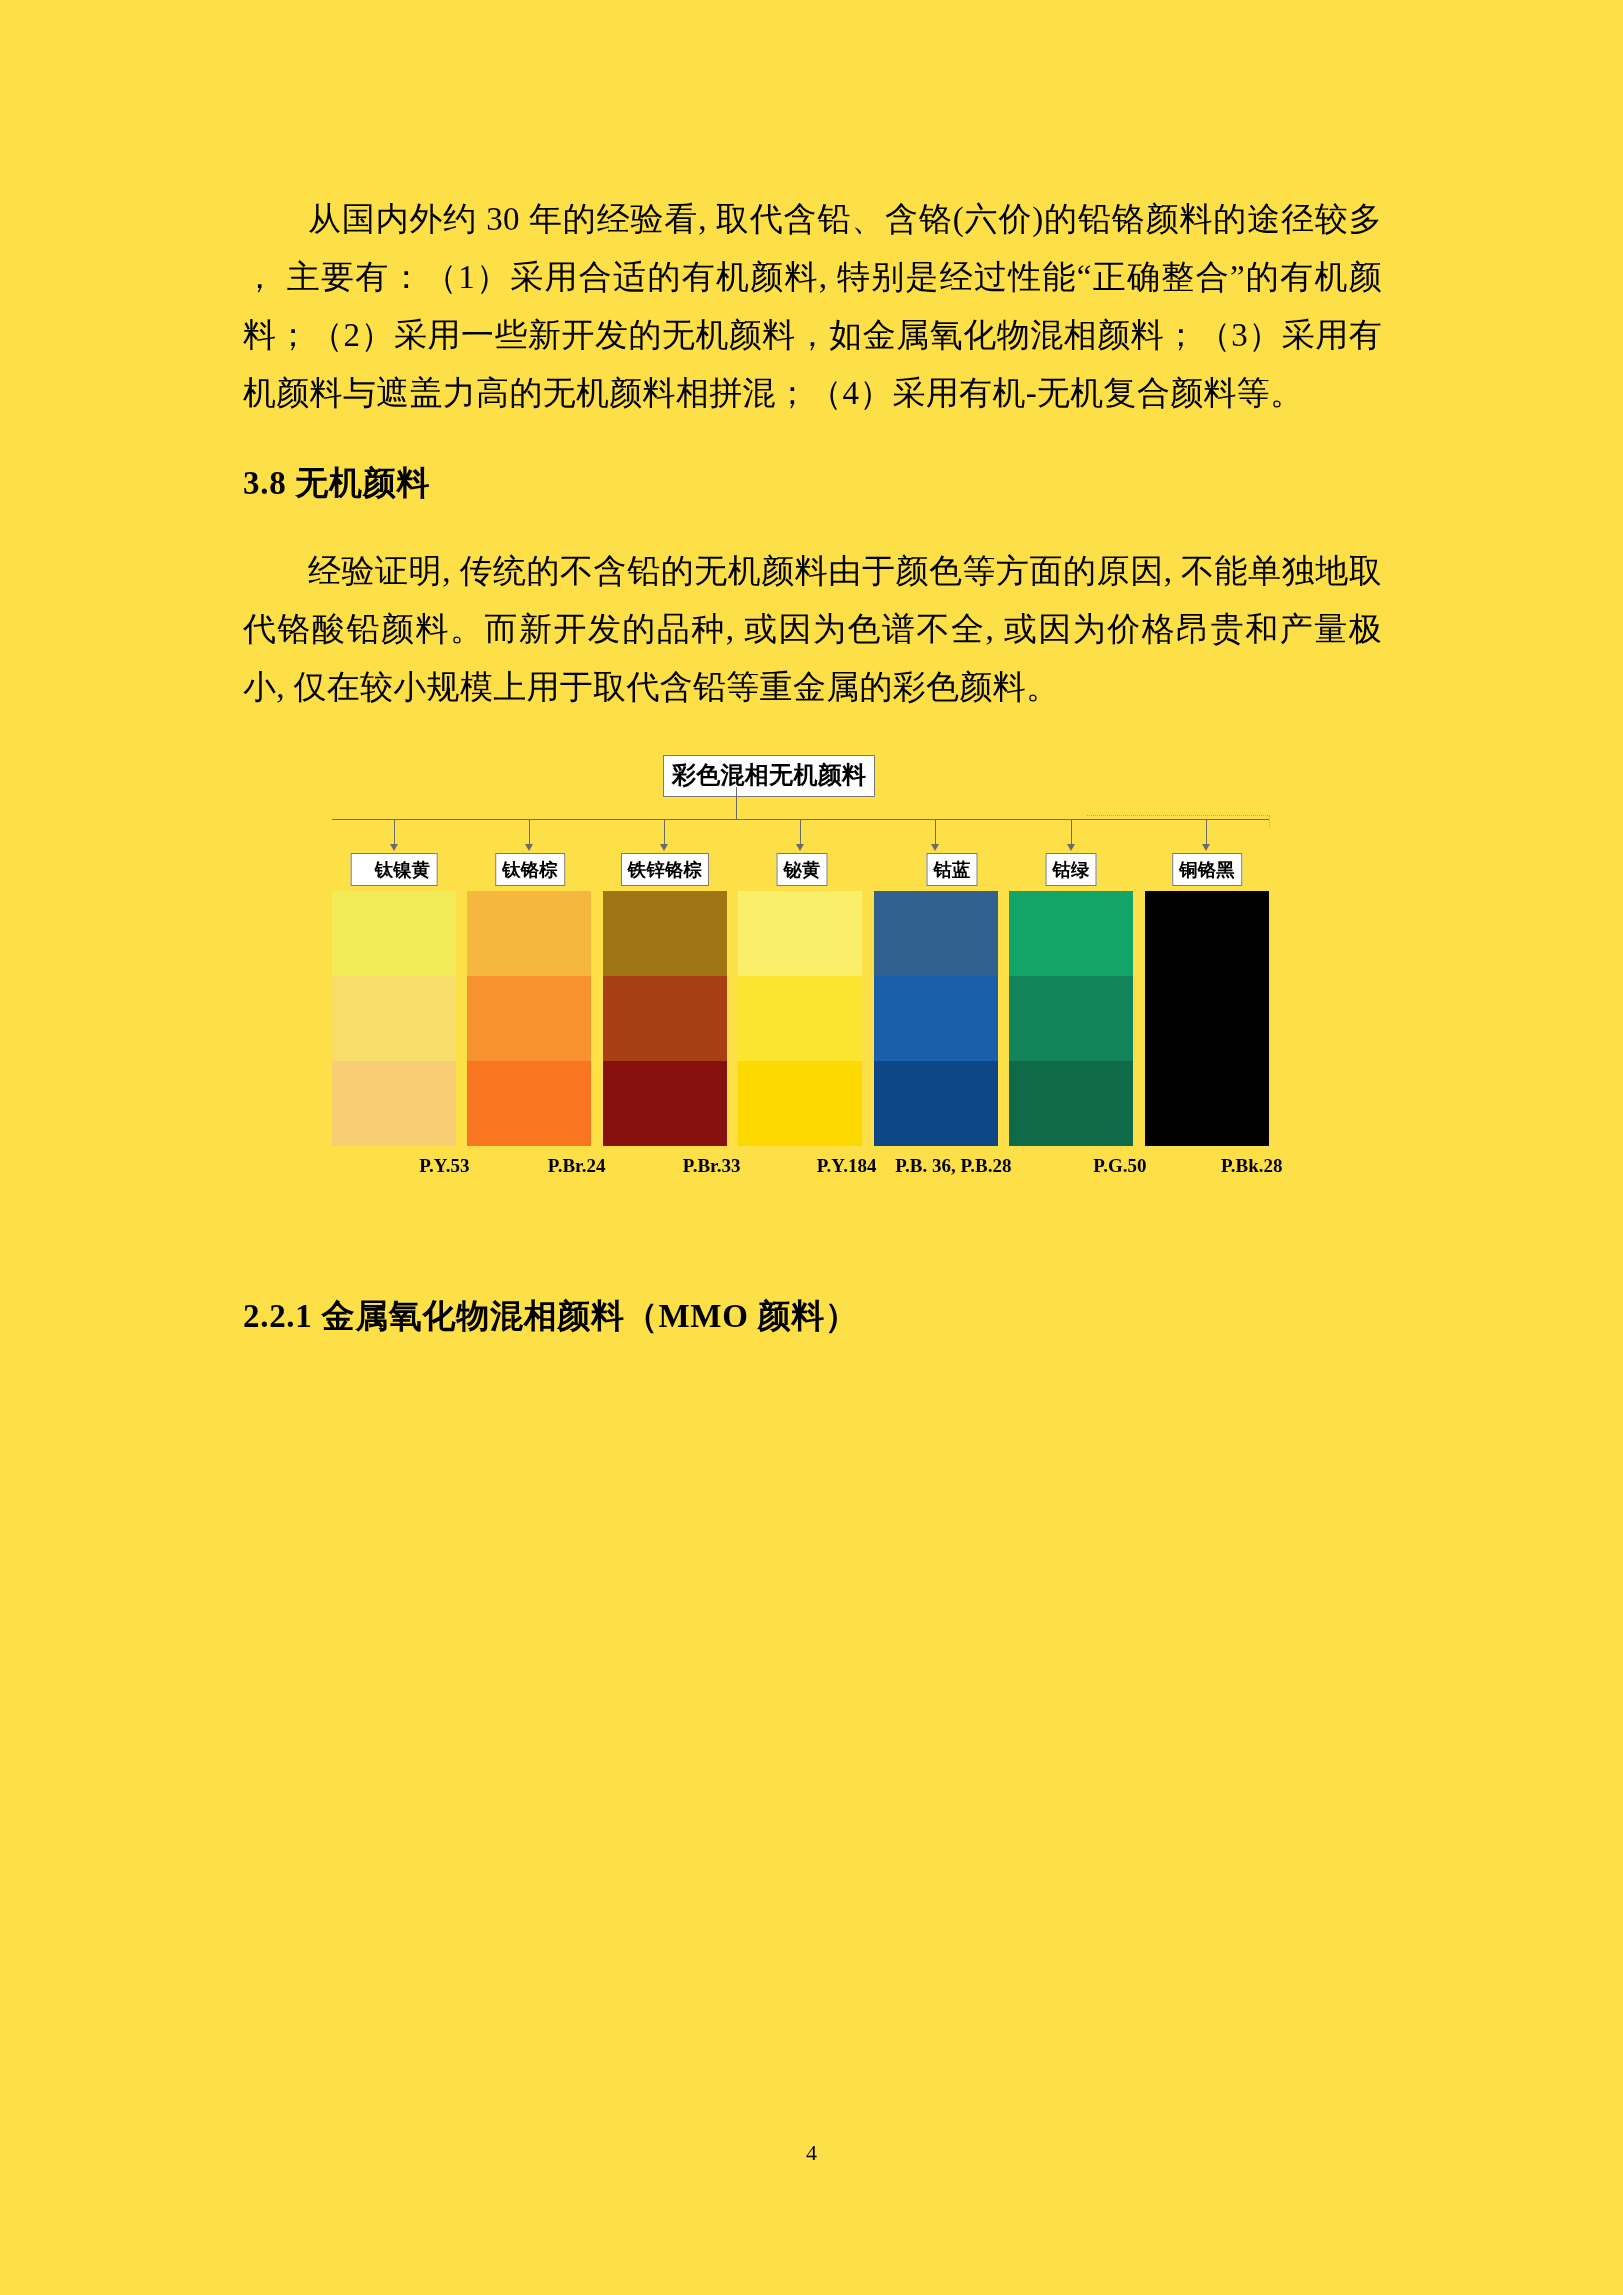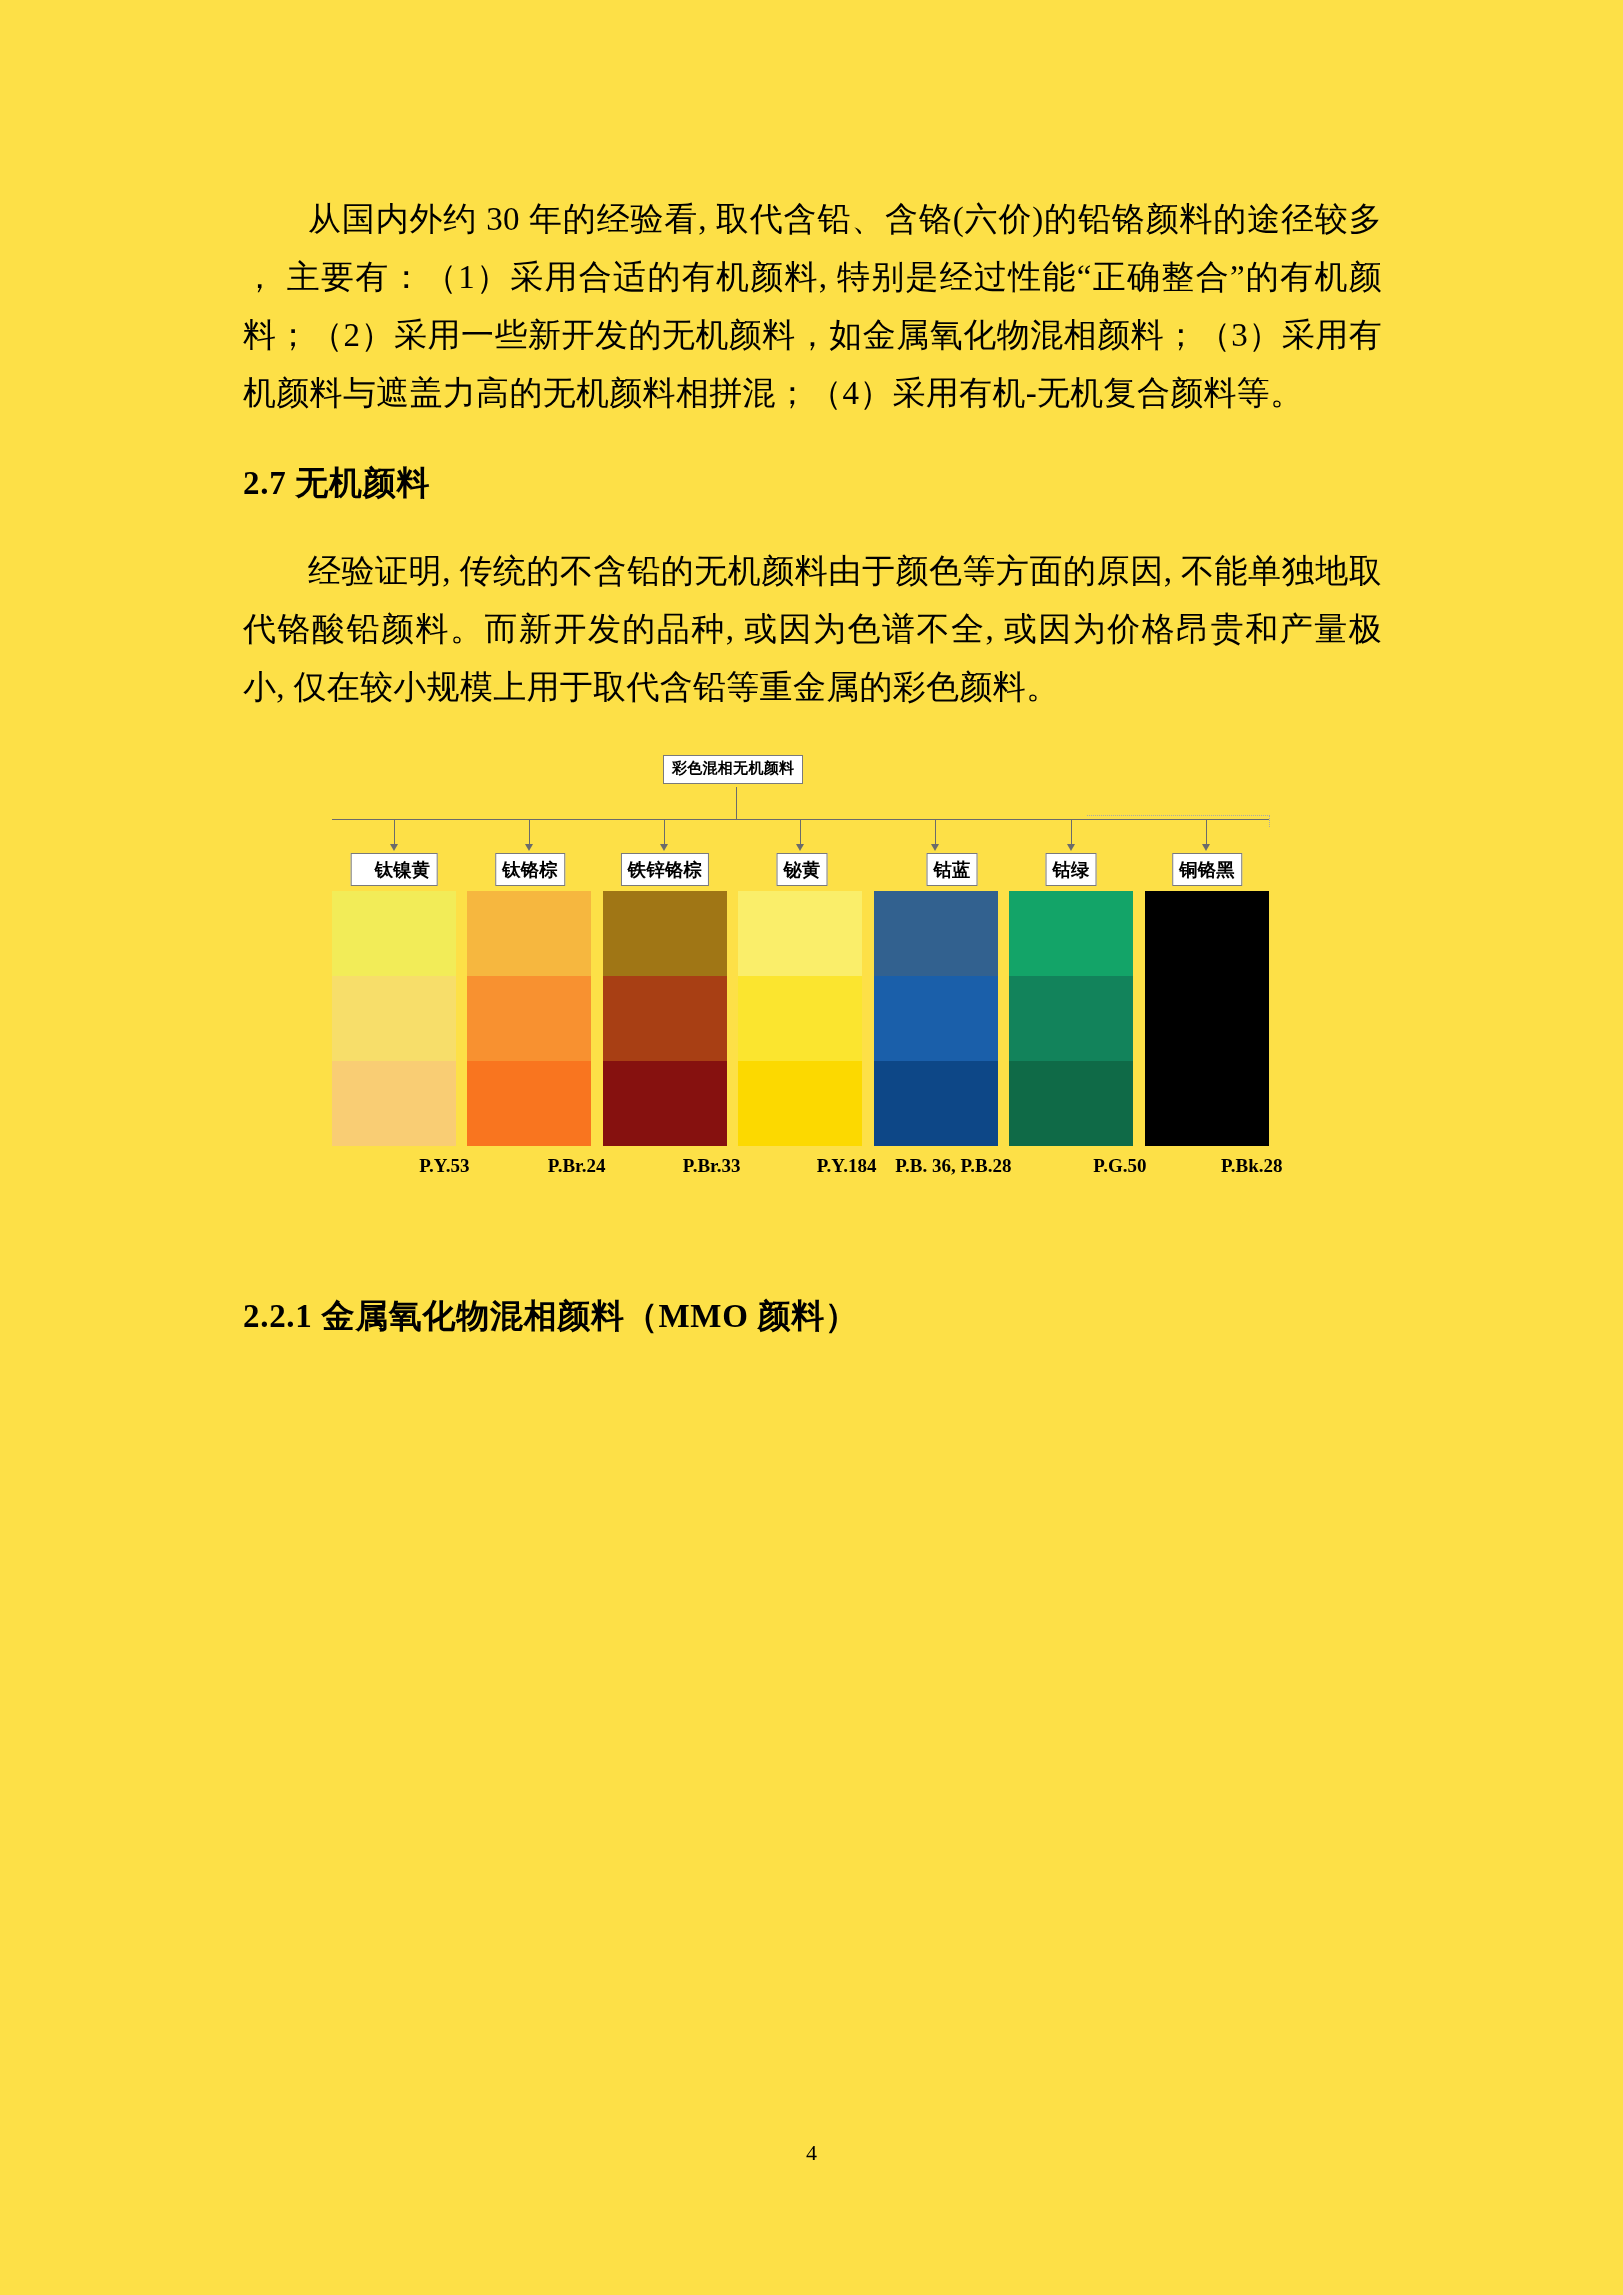--- a/index.html
+++ b/index.html
@@ -57,21 +57,21 @@
     width: 1139px;
     height: 497px;
     margin: 39px 0 0 0;
   }
   .fig-root {
     position: absolute;
     left: 420px;
     top: 0px;
     border: 0.7px solid #7a7a7a;
     background: #fff;
-    font-size: 15px;
+    font-size: 24px;
     font-weight: bold;
     font-family: "Liberation Sans", sans-serif;
     padding: 3.3px 7.9px 4.6px 7.9px;
     white-space: nowrap;
     letter-spacing: 0.3px;
   }
   .fig-vline-root {
     position: absolute;
     left: 493px;
     top: 32px;
@@ -159,21 +159,21 @@
 </style>
 </head>
 <body>
 
 <div class="page">
   <div class="content">
 
     <p class="body-text">从国内外约 30 年的经验看, 取代含铅、含铬(六价)的铅铬颜料的途径较多 ， 主要有：（1）采用合适的有机颜料, 特别是经过性能“正确整合”的有机颜料；（2）采用一些新开发的无机颜料，如金属氧化物混相颜料；（3）采用有机颜料与遮盖力高的无机颜料相拼混；（4）采用有机-无机复合颜料等。</p>
 
 
-    <h2 class="heading">2.7 无机颜料</h2>
+    <h2 class="heading">3.8 无机颜料</h2>
 
     <p class="body-text">经验证明, 传统的不含铅的无机颜料由于颜色等方面的原因, 不能单独地取代铬酸铅颜料。而新开发的品种, 或因为色谱不全, 或因为价格昂贵和产量极小, 仅在较小规模上用于取代含铅等重金属的彩色颜料。</p>
 
     <div class="figure">
       <div class="fig-root">彩色混相无机颜料</div>
       <div class="fig-vline-root"></div>
       <div class="fig-hbus"></div>
       <div class="fig-hbus-dash"></div>
       <div id="figure-nodes">
           <div class="drop" style="left: 151px;"></div>

